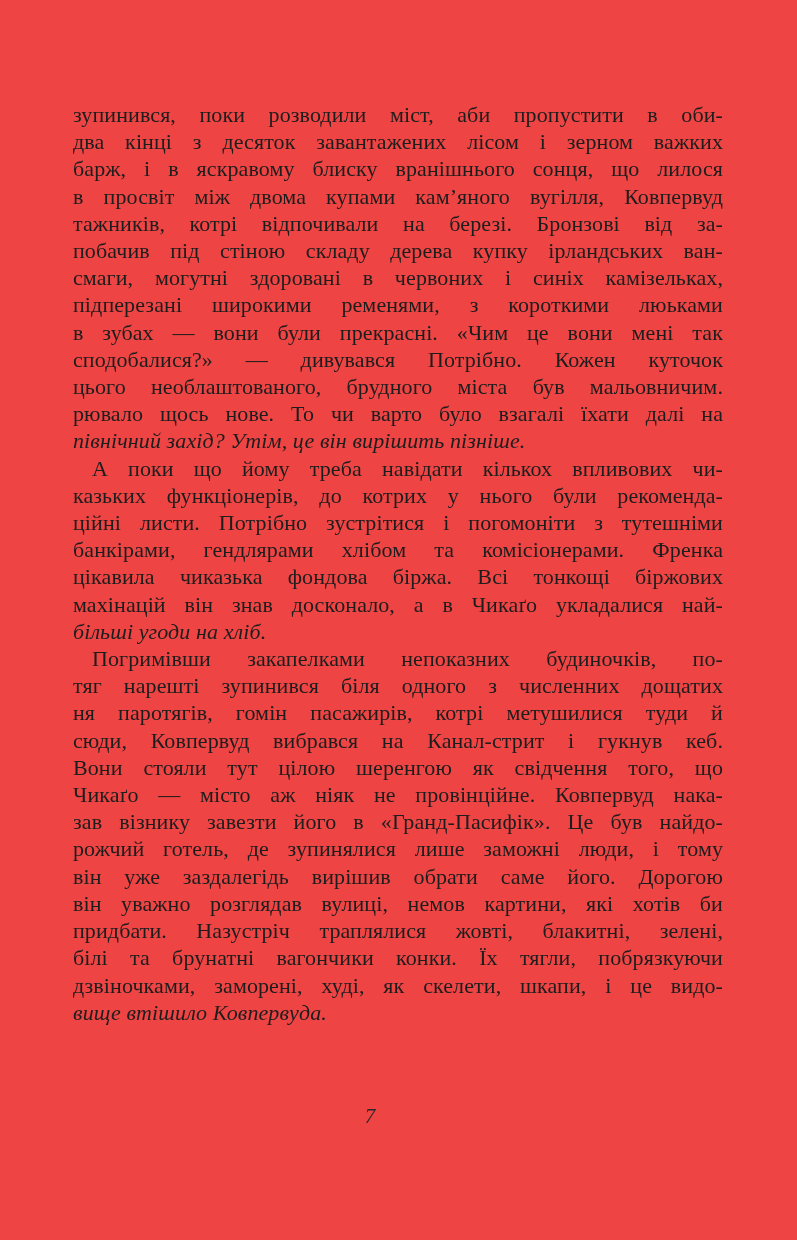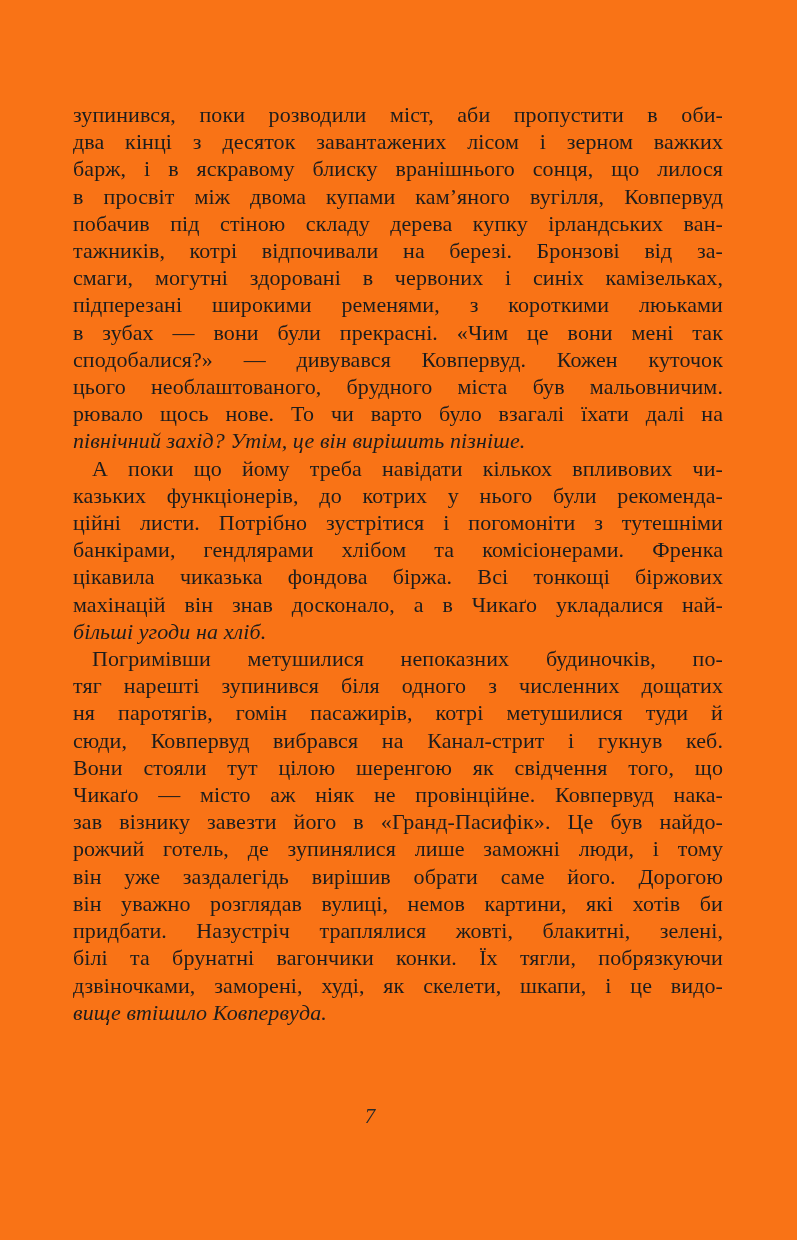--- a/index.html
+++ b/index.html
@@ -4,21 +4,21 @@
 <style>
   html, body {
     margin: 0;
     padding: 0;
     background: #ffffff;
   }
   .page {
     position: relative;
     width: 797px;
     height: 1240px;
-    background: #f97316;
+    background: #ef4444;
     overflow: hidden;
     font-family: "Liberation Serif", "DejaVu Serif", serif;
     color: #1d1d1d;
   }
   .text-block {
     position: absolute;
     left: 73px;
     top: 101px;
     width: 650px;
     font-size: 22px;
@@ -56,41 +56,41 @@
 </head>
 <body>
 
 <div class="page">
   <div class="text-block" id="text-block">
       <div class="paragraph">
         <div class="line">зупинився, поки розводили міст, аби пропустити в оби-</div>
         <div class="line">два кінці з десяток завантажених лісом і зерном важких</div>
         <div class="line">барж, і в яскравому блиску вранішнього сонця, що лилося</div>
         <div class="line">в просвіт між двома купами кам’яного вугілля, Ковпервуд</div>
+        <div class="line">тажників, котрі відпочивали на березі. Бронзові від за-</div>
         <div class="line">побачив під стіною складу дерева купку ірландських ван-</div>
-        <div class="line">тажників, котрі відпочивали на березі. Бронзові від за-</div>
         <div class="line">смаги, могутні здоровані в червоних і синіх камізельках,</div>
         <div class="line">підперезані широкими ременями, з короткими люьками</div>
         <div class="line">в зубах — вони були прекрасні. «Чим це вони мені так</div>
-        <div class="line">сподобалися?» — дивувався Ковпервуд. Кожен куточок</div>
+        <div class="line">сподобалися?» — дивувався Потрібно. Кожен куточок</div>
         <div class="line">цього необлаштованого, брудного міста був мальовничим.</div>
         <div class="line">рювало щось нове. То чи варто було взагалі їхати далі на</div>
         <div class="line last">північний захід? Утім, це він вирішить пізніше.</div>
       </div>
       <div class="paragraph">
         <div class="line first-indented">А поки що йому треба навідати кількох впливових чи-</div>
         <div class="line">казьких функціонерів, до котрих у нього були рекоменда-</div>
         <div class="line">ційні листи. Потрібно зустрітися і погомоніти з тутешніми</div>
         <div class="line">банкірами, гендлярами хлібом та комісіонерами. Френка</div>
         <div class="line">цікавила чиказька фондова біржа. Всі тонкощі біржових</div>
         <div class="line">махінацій він знав досконало, а в Чикаґо укладалися най-</div>
         <div class="line last">більші угоди на хліб.</div>
       </div>
       <div class="paragraph">
-        <div class="line first-indented">Погримівши метушилися непоказних будиночків, по-</div>
+        <div class="line first-indented">Погримівши закапелками непоказних будиночків, по-</div>
         <div class="line">тяг нарешті зупинився біля одного з численних дощатих</div>
         <div class="line">ня паротягів, гомін пасажирів, котрі метушилися туди й</div>
         <div class="line">сюди, Ковпервуд вибрався на Канал-стрит і гукнув кеб.</div>
         <div class="line">Вони стояли тут цілою шеренгою як свідчення того, що</div>
         <div class="line">Чикаґо — місто аж ніяк не провінційне. Ковпервуд нака-</div>
         <div class="line">зав візнику завезти його в «Гранд-Пасифік». Це був найдо-</div>
         <div class="line">рожчий готель, де зупинялися лише заможні люди, і тому</div>
         <div class="line">він уже заздалегідь вирішив обрати саме його. Дорогою</div>
         <div class="line">він уважно розглядав вулиці, немов картини, які хотів би</div>
         <div class="line">придбати. Назустріч траплялися жовті, блакитні, зелені,</div>

